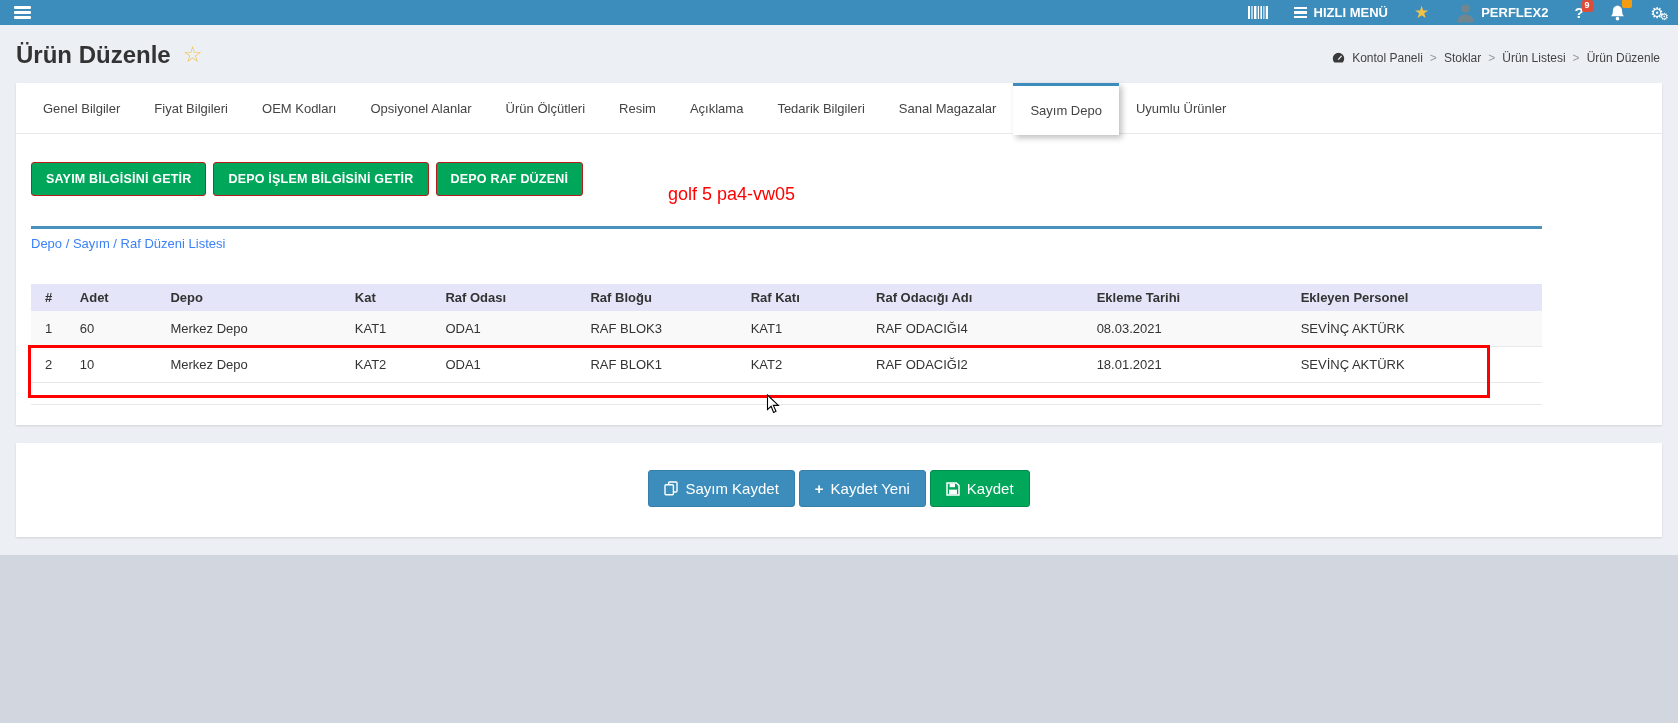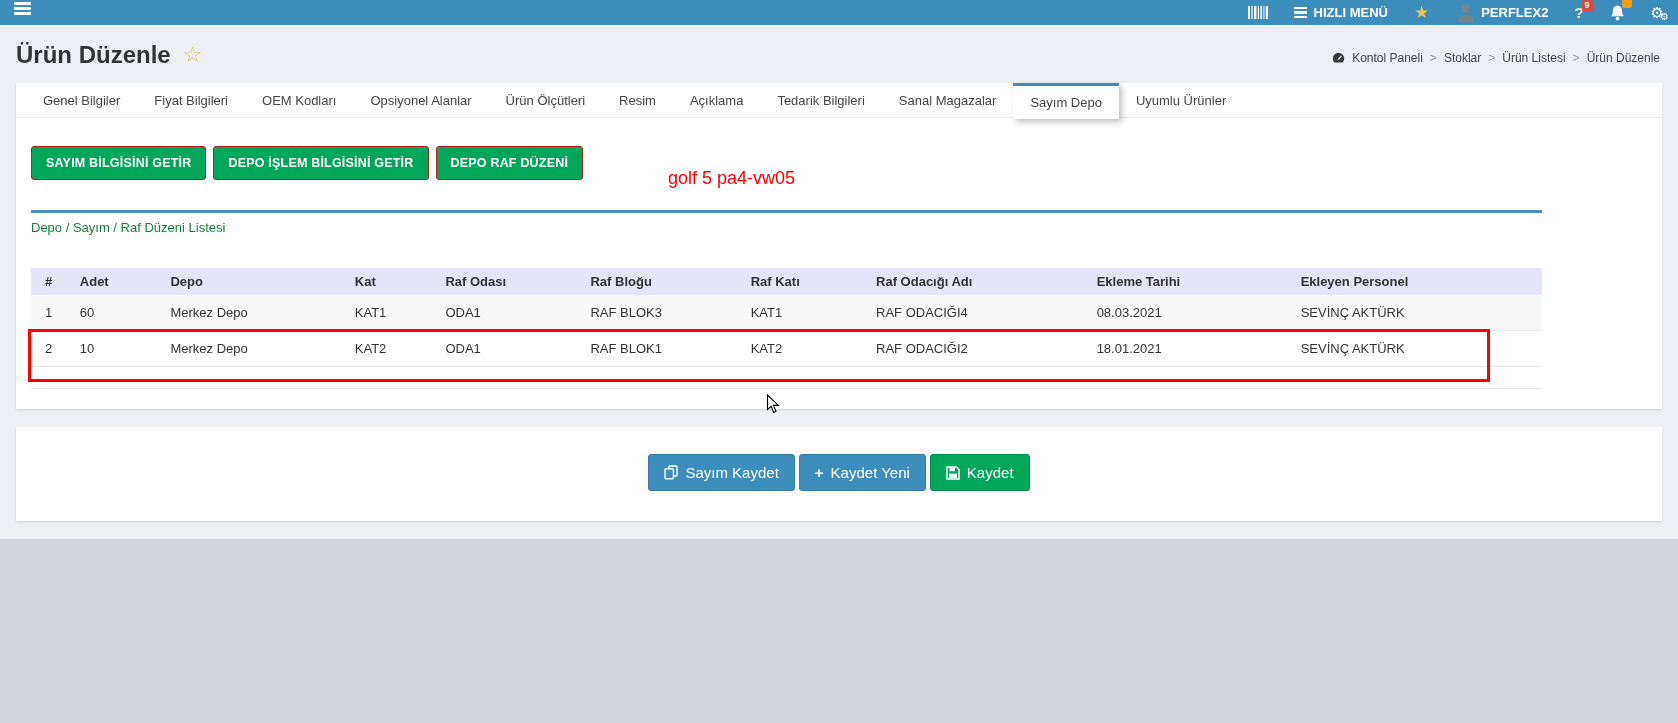--- a/index.html
+++ b/index.html
@@ -7,21 +7,21 @@
     --red:#ff0000; --table-header-bg:#e4e5f8; --content-bg:#ecf0f5; --body-bg:#d2d6de;
     --badge-red:#dd4b39; --badge-orange:#f39c12; --star-yellow:#f0c24b;
   }
   *{box-sizing:border-box;}
   html,body{margin:0;padding:0;}
   body{
     width:1678px;height:723px;overflow:hidden;background:var(--body-bg);
     font-family:"Liberation Sans","DejaVu Sans",sans-serif;color:#444;
   }
   
-  .navbar{height:25px;background:var(--navbar);display:flex;justify-content:space-between;padding:0 14px 0 10px;}
+  .navbar{height:25px;background:var(--navbar);display:flex;align-items:center;justify-content:space-between;padding:0 14px 0 10px;}
   .hamburger{background:none;border:none;padding:2px 4px;cursor:pointer;display:flex;flex-direction:column;gap:2.5px;}
   .hamburger span{display:block;width:17px;height:2.6px;background:#fff;border-radius:1px;}
   .nav-right{display:flex;align-items:center;gap:26px;height:100%;}
   .nav-item{display:flex;align-items:center;gap:5px;color:#fff;font-size:13px;font-weight:bold;cursor:pointer;position:relative;}
   .list-icon{display:flex;flex-direction:column;gap:2px;margin-right:2px;}
   .list-icon i{display:block;width:13px;height:2.2px;background:#fff;}
   .star-glyph{color:var(--star-yellow);font-size:17px;font-weight:normal;line-height:1;}
   .help-q{font-size:15px;font-weight:bold;}
   .badge{position:absolute;top:-4px;right:-9px;background:var(--badge-red);color:#fff;font-size:9px;font-weight:bold;
          padding:1px 3px;border-radius:2px;line-height:1.1;min-width:7px;text-align:center;}
@@ -32,32 +32,32 @@
   
   .content{background:var(--content-bg);padding-bottom:18px;}
   .page-header{display:flex;justify-content:space-between;align-items:flex-end;padding:16px 18px 10px 16px;}
   .page-title{font-size:24px;font-weight:600;color:#333;display:flex;align-items:center;gap:12px;}
   .title-star{color:var(--star-yellow);font-size:22px;font-weight:normal;cursor:pointer;}
   .breadcrumb{font-size:12px;color:#434343;display:flex;align-items:center;gap:7px;padding-bottom:4px;}
   .breadcrumb .sep{color:#9a9a9a;}
   .breadcrumb .crumb{cursor:pointer;}
   
   .card{background:#fff;margin:4px 16px 0;box-shadow:0 1px 2px rgba(0,0,0,.12);}
-  .tabs{display:flex;align-items:stretch;height:35px;border-bottom:1px solid #e9e9e9;padding-left:10px;}
+  .tabs{display:flex;align-items:stretch;height:51px;border-bottom:1px solid #e9e9e9;padding-left:10px;}
   .tab{display:flex;align-items:center;padding:0 17px;font-size:13px;color:#444;cursor:pointer;white-space:nowrap;}
   .tab.active{background:#fff;border-top:3px solid var(--accent-blue);margin-bottom:-2px;position:relative;z-index:2;
               box-shadow:3px 3px 6px rgba(0,0,0,.25);padding-top:0;}
   .tab-content{position:relative;padding:28px 15px 20px;}
   .btn-row{display:flex;gap:7px;}
   .btn-green{background:var(--green);border:1px solid #b91c1c;color:#fff;font-weight:bold;font-size:12.5px;
              padding:9px 14px;border-radius:3px;cursor:pointer;font-family:inherit;letter-spacing:.2px;}
   .red-note{position:absolute;left:652px;top:50px;color:var(--red);font-size:18px;}
   .list-area{margin-right:105px;}
   .hr-blue{border:none;border-top:3px solid var(--divider-blue);margin:30px 0 0;}
-  .section-label{font-size:13px;color:#15803d;margin-top:7px;}
+  .section-label{font-size:13px;color:#3b82f6;margin-top:7px;}
   .table-wrap{position:relative;margin-top:33px;}
   table{width:100%;border-collapse:collapse;table-layout:fixed;font-size:13px;color:#333;}
   thead th{background:var(--table-header-bg);text-align:left;font-weight:bold;padding:6px 8px;}
   tbody td{padding:10px 8px;border-bottom:1px solid #e8e8e8;}
   th:first-child,td:first-child{padding-left:14px;}
   tbody tr:nth-child(1){background:#f9f9f9;}
   tbody tr{cursor:pointer;}
   .row-highlight{position:absolute;left:-3px;right:52px;top:61px;height:53px;border:3px solid var(--red);pointer-events:none;}
   .table-bottom{height:22px;border-bottom:1px solid #e8e8e8;}
   

